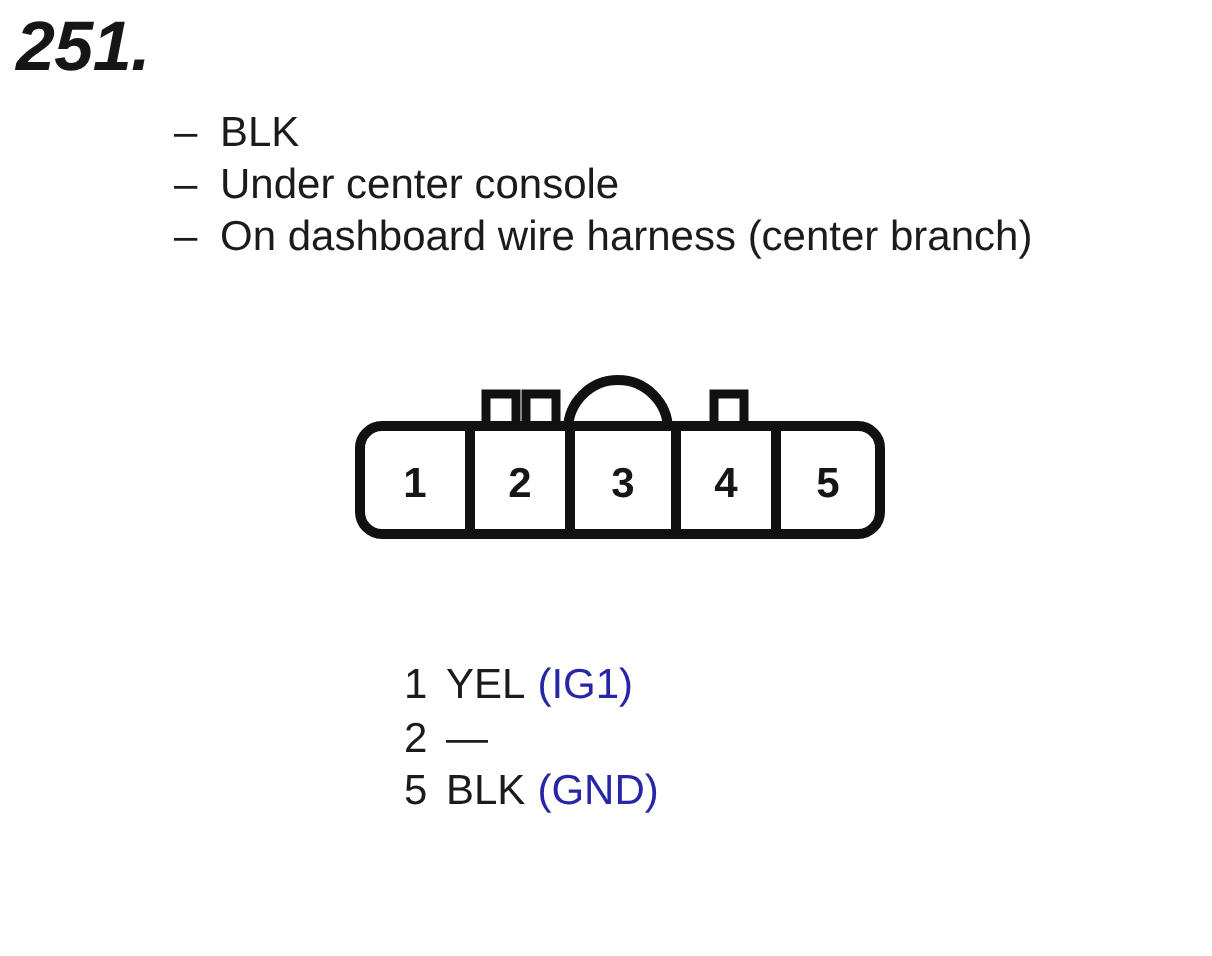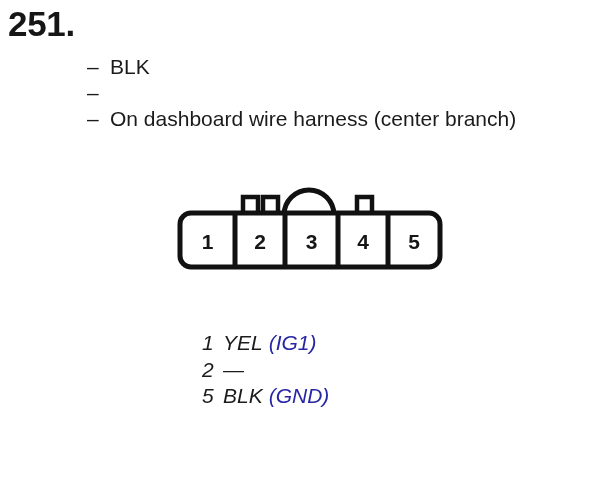--- a/index.html
+++ b/index.html
@@ -14,20 +14,21 @@
   .page { position: absolute; inset: 0; }
 
   
   .title {
     position: absolute; left: 8px; top: 4px;
     display: flex; align-items: baseline; gap: 15px;
     font-size: 35px; font-weight: bold;
     letter-spacing: -0.3px;
     white-space: nowrap;
     line-height: 40px;
+    font-style: italic;
   }
 
   
   .notes {
     position: absolute; left: 87px; top: 54px;
     font-size: 21px; line-height: 25.8px;
     color: #1b1b1b;
   }
   .note { display: flex; white-space: nowrap; }
   .note .dash { display: inline-block; width: 23px; }
@@ -40,21 +41,20 @@
   .connector text {
     font-family: "Liberation Sans", sans-serif;
     font-size: 21px; font-weight: bold; fill: #161616;
   }
 
   
   .pinout {
     position: absolute; left: 202px; top: 330px;
     font-size: 21px; line-height: 26.7px;
     color: #1b1b1b;
-    font-style: italic;
   }
   .pin-row { white-space: nowrap; }
   .pin-num { display: inline-block; width: 21px; }
   .pin-signal { color: #2626a6; margin-left: 6px; }
 </style>
 </head>
 <body>
 
 <div class="page">
 
@@ -62,20 +62,21 @@
     <span>251.</span>
   </div>
 
   <div class="notes">
     <div class="note">
       <span class="dash">–</span>
       <span>BLK</span>
     </div>
     <div class="note">
       <span class="dash">–</span>
+      <span>Under center console</span>
     </div>
     <div class="note">
       <span class="dash">–</span>
       <span>On dashboard wire harness (center branch)</span>
     </div>
   </div>
 
   <svg class="connector" viewBox="0 0 270 88">
 
     <path d="M 109 29 A 25 25 0 0 1 159 29" fill="#ffffff" stroke="#111111" stroke-width="5"></path>

